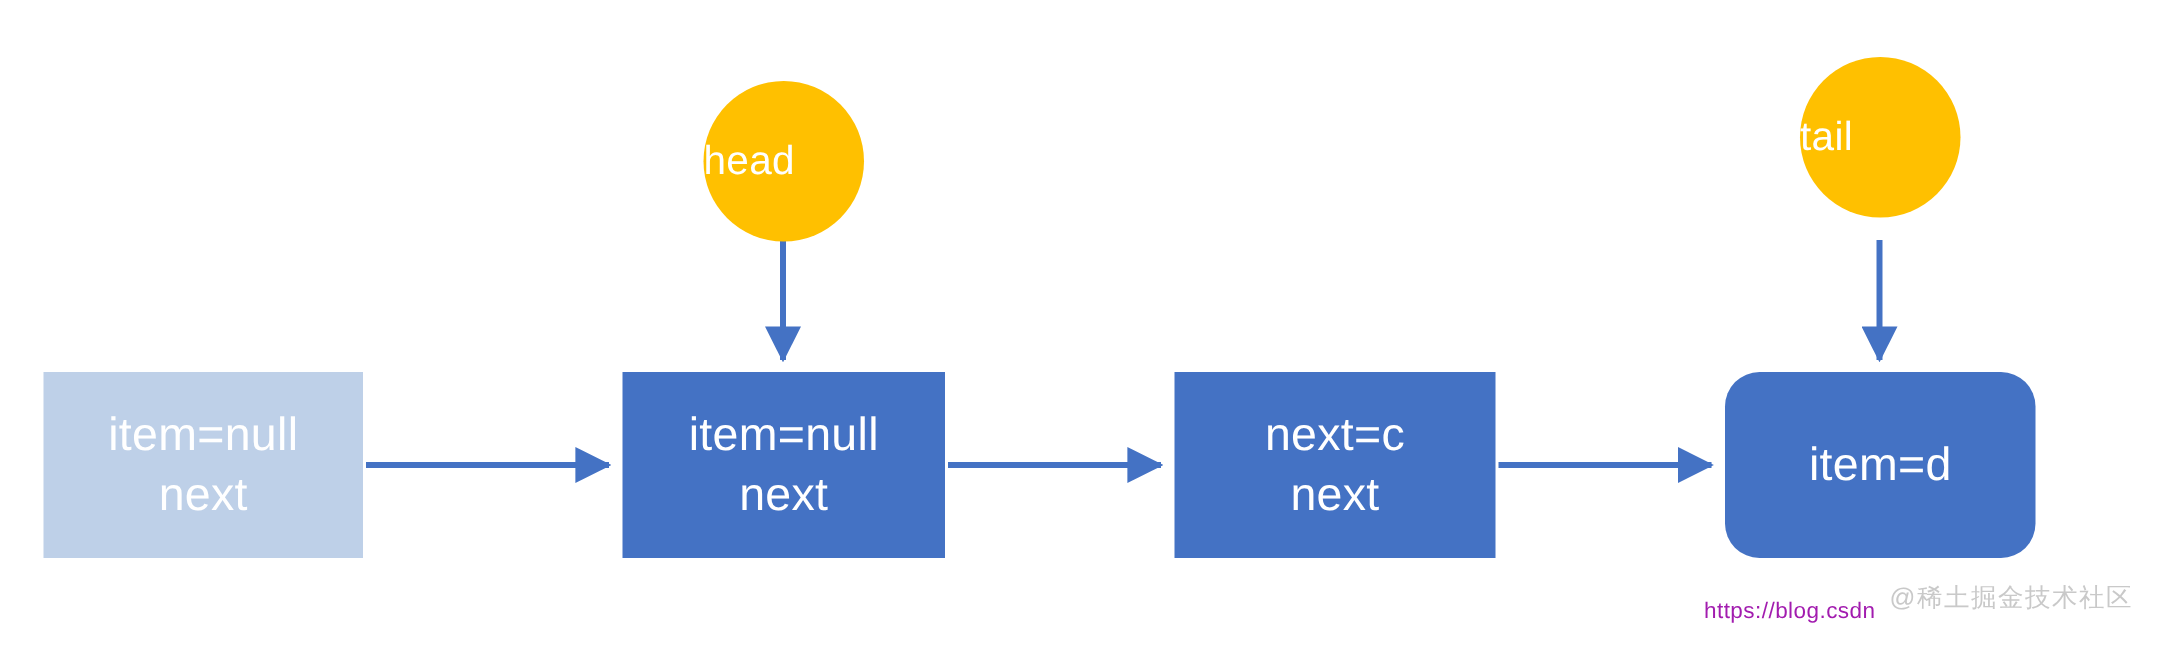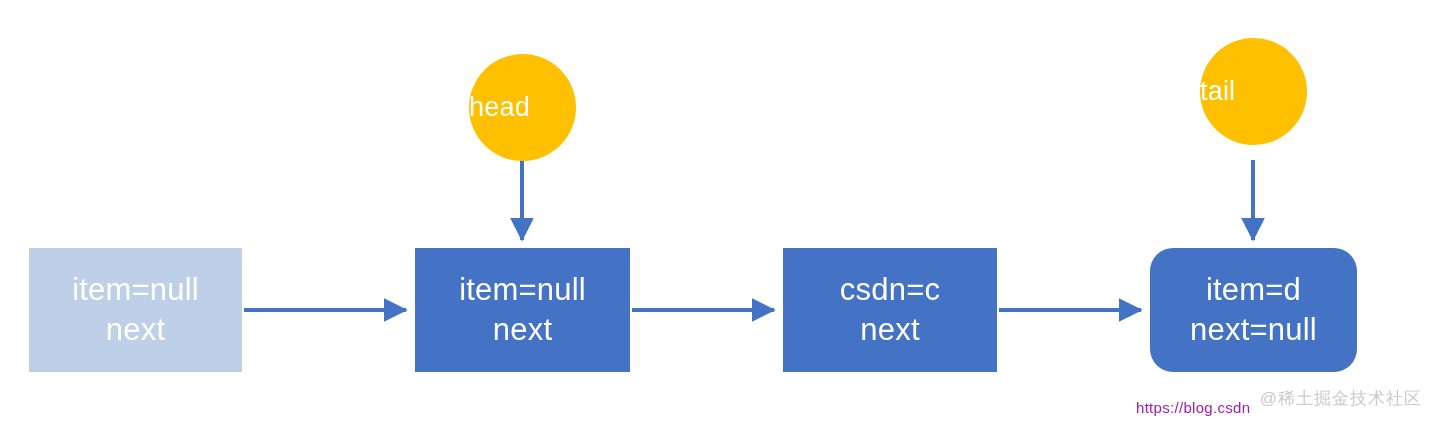--- a/index.html
+++ b/index.html
@@ -138,27 +138,26 @@
     <span class="line">item=null</span>
     <span class="line">next</span>
   </div>
 
   <div class="node filled" style="left:415px; top:248px; width:215px; height:124px;">
     <span class="line">item=null</span>
     <span class="line">next</span>
   </div>
 
   <div class="node filled" style="left:783px; top:248px; width:214px; height:124px;">
-    <span class="line">csdn=c</span>
+    <span class="line">next=c</span>
     <span class="line">next</span>
   </div>
 
   <div class="node filled" style="left:1150px; top:248px; width:207px; height:124px;border-radius:23px;">
     <span class="line">item=d</span>
-    <span class="line">next=null</span>
   </div>
 
   <div class="watermark">
     <span class="wm-url">https://blog.csdn</span>
     <span class="wm-brand">@稀土掘金技术社区</span>
   </div>
 
 </div>
 
 </body></html>

